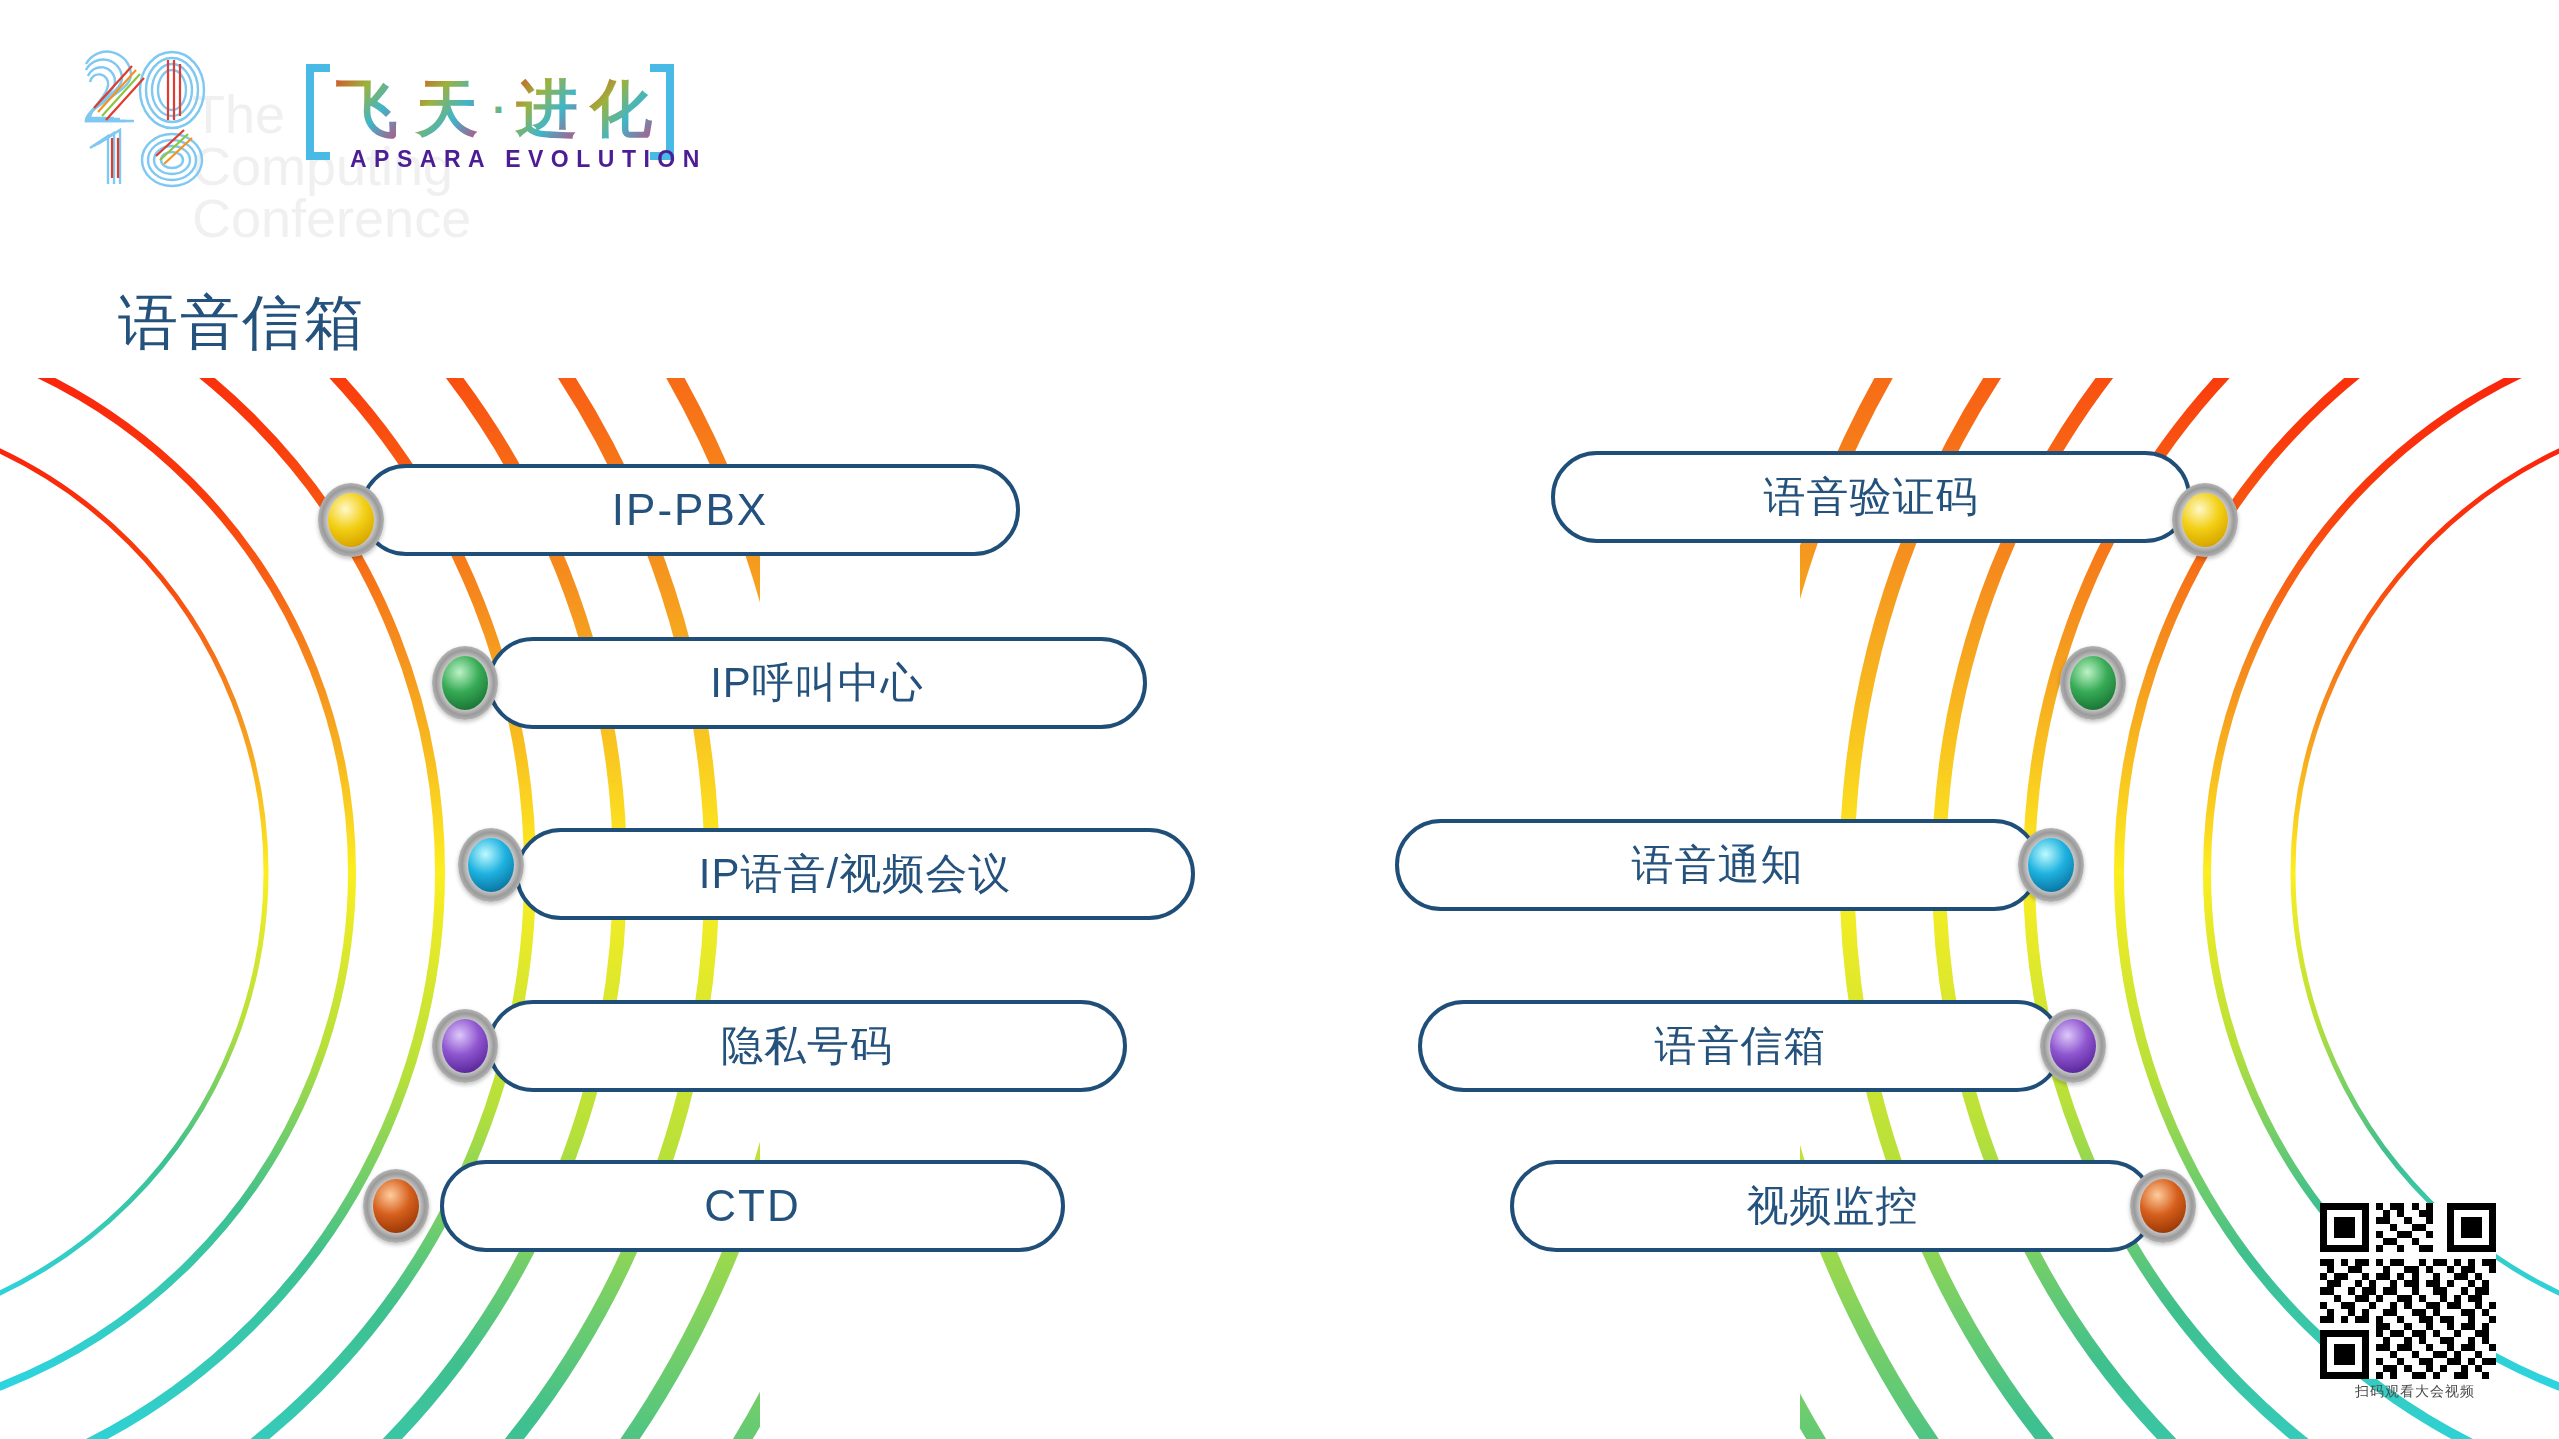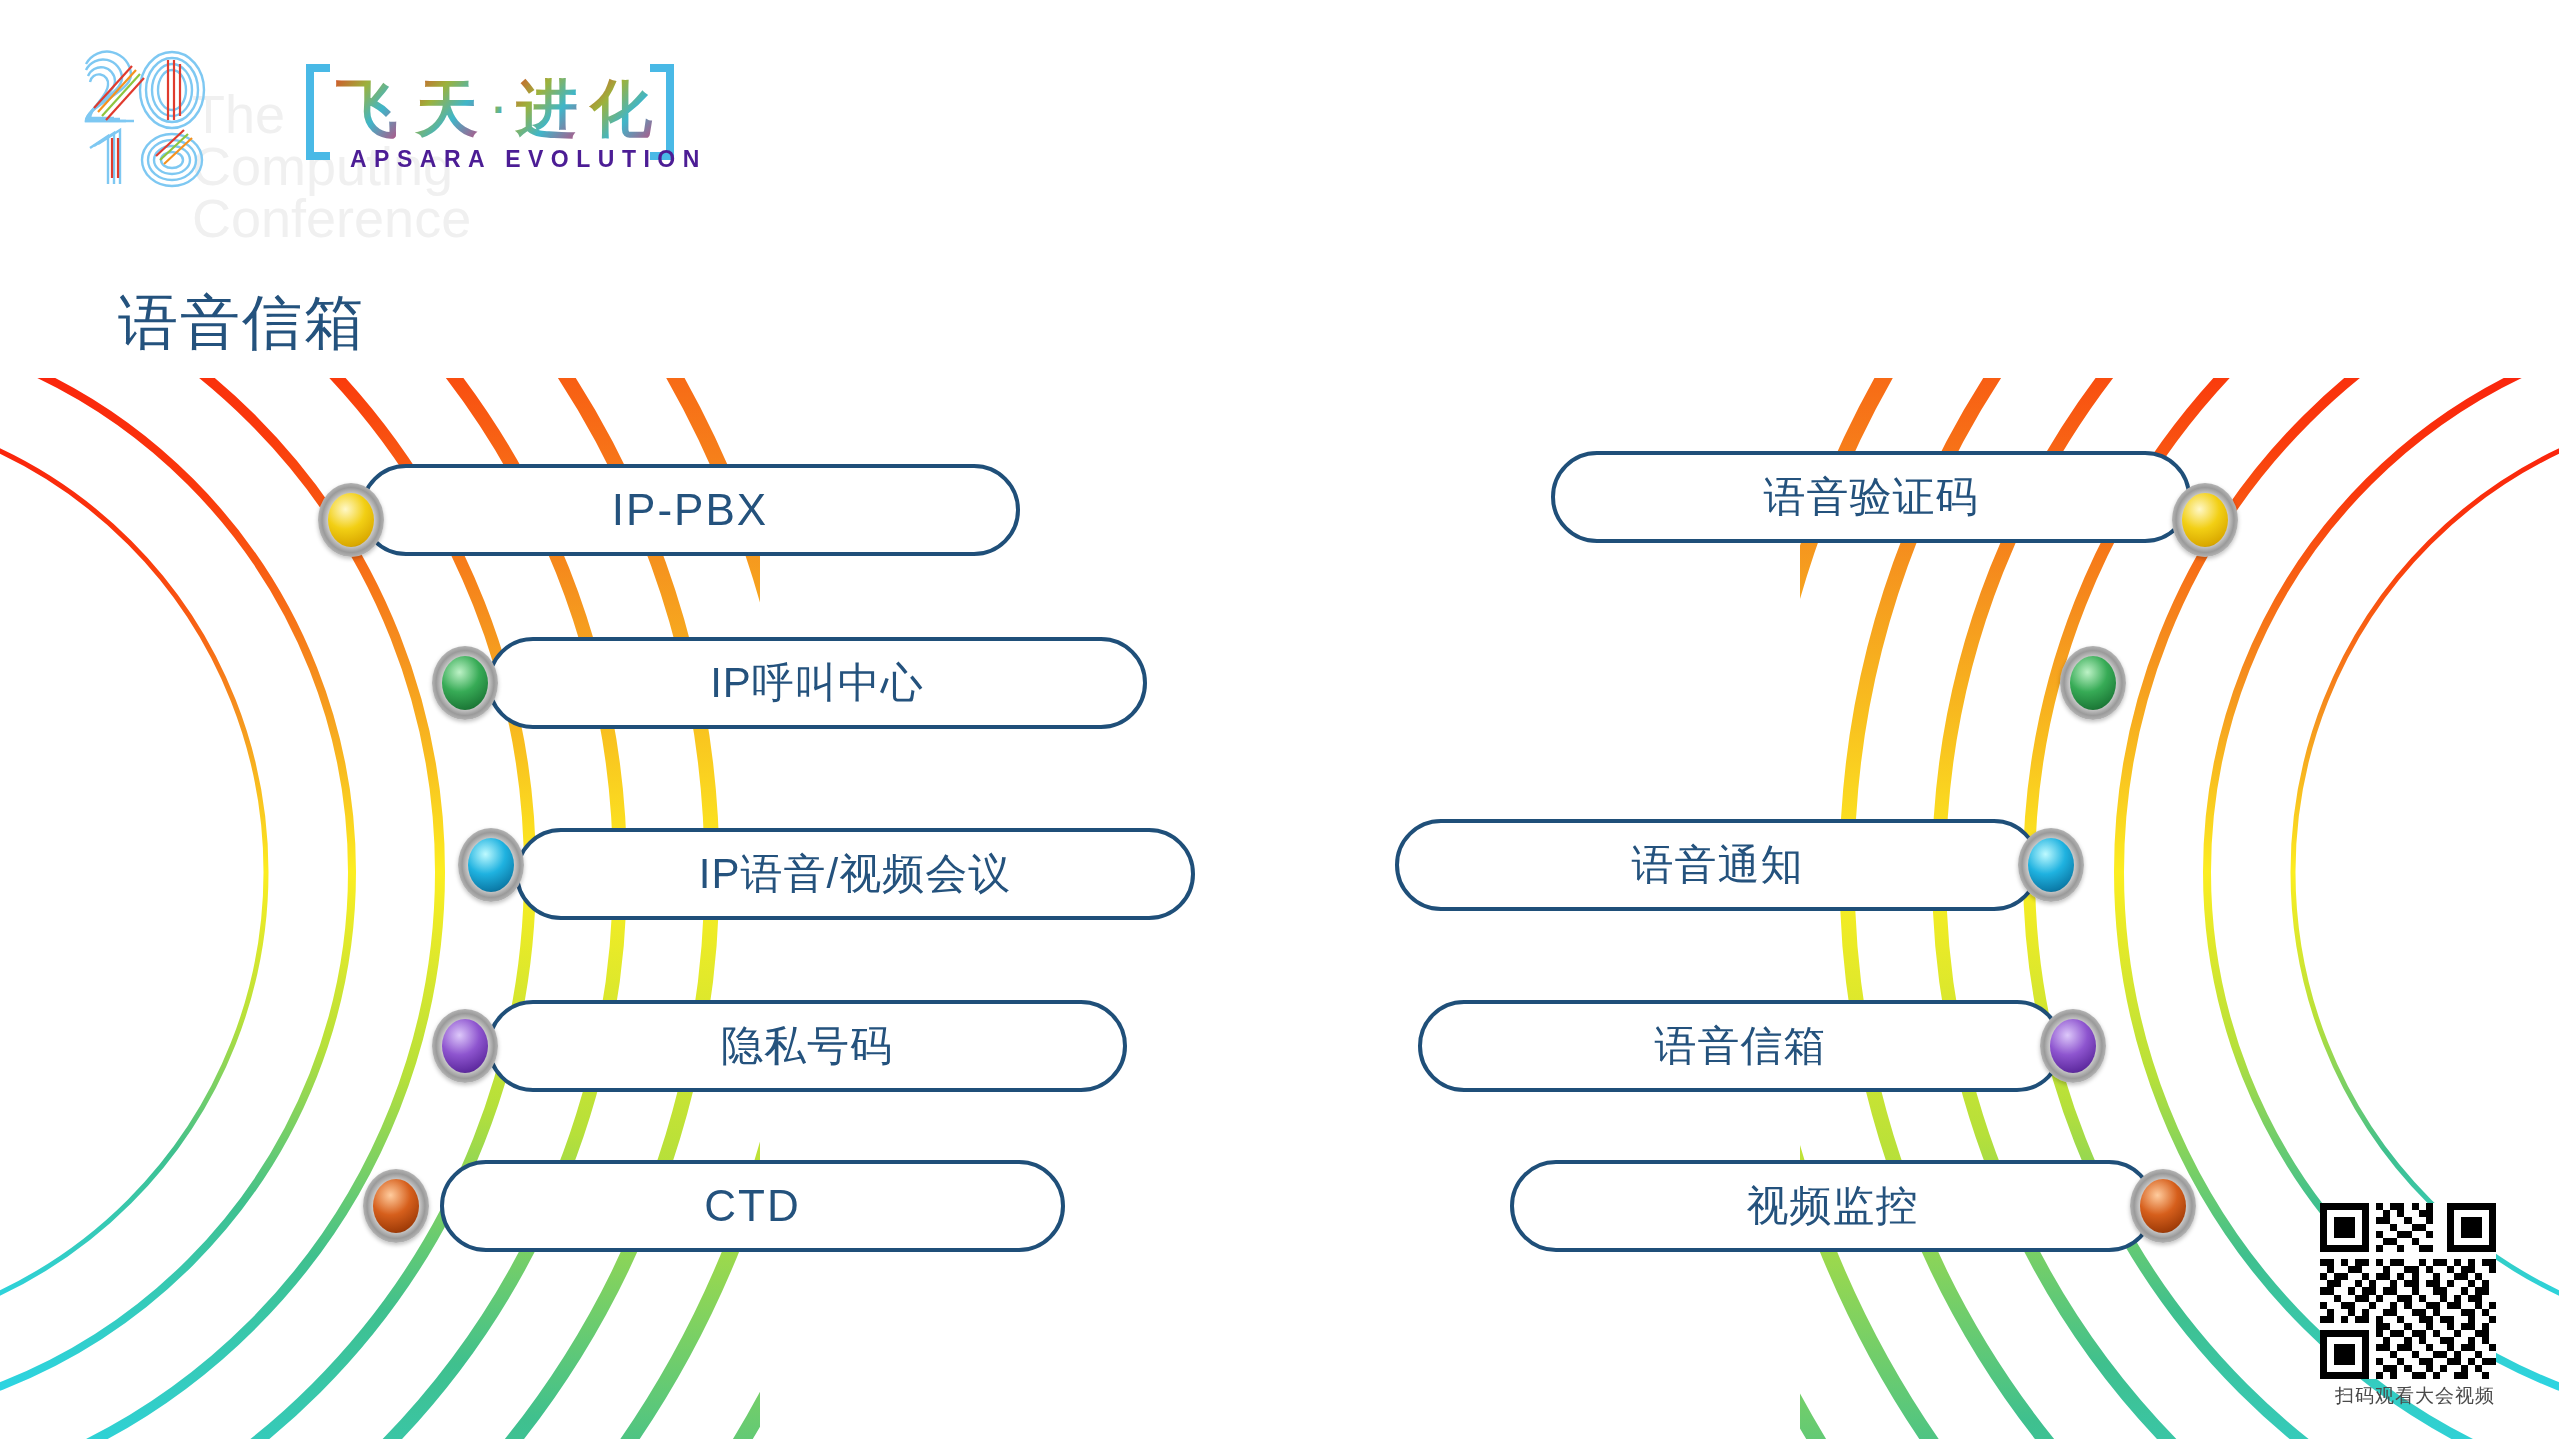--- a/index.html
+++ b/index.html
@@ -28,21 +28,21 @@
   .pill-en span{font-size:44px;letter-spacing:2px;}
 
   .dot{position:absolute;width:66px;height:74px;border-radius:50%;
        background:radial-gradient(ellipse at 50% 50%, #fefefe 0%, #d9d9d9 46%, #9a9a9a 62%, #cfcfcf 80%, #f2f2f2 100%);
        box-shadow:0 2px 4px rgba(0,0,0,.25);display:flex;align-items:center;justify-content:center;}
   .dot i{display:block;width:46px;height:54px;border-radius:50%;}
 
   
   .qrwrap{position:absolute;left:2320px;top:1203px;width:190px;}
   .qr{width:176px;height:176px;display:block;}
-  .qrcap{margin-top:4px;width:190px;text-align:center;font-size:19px;color:#4a4a4a;letter-spacing:1px;}
+  .qrcap{margin-top:4px;width:190px;text-align:center;font-size:14px;color:#4a4a4a;letter-spacing:1px;}
 </style>
 </head>
 <body>
 
 <div id="slide">
 
   <svg class="arcs" viewBox="0 0 2559 1439" xmlns="http://www.w3.org/2000/svg">
     <defs>
       <linearGradient id="rb" x1="0" y1="0" x2="0" y2="1">
         <stop offset="0.00" stop-color="#fa1c0c"></stop>

